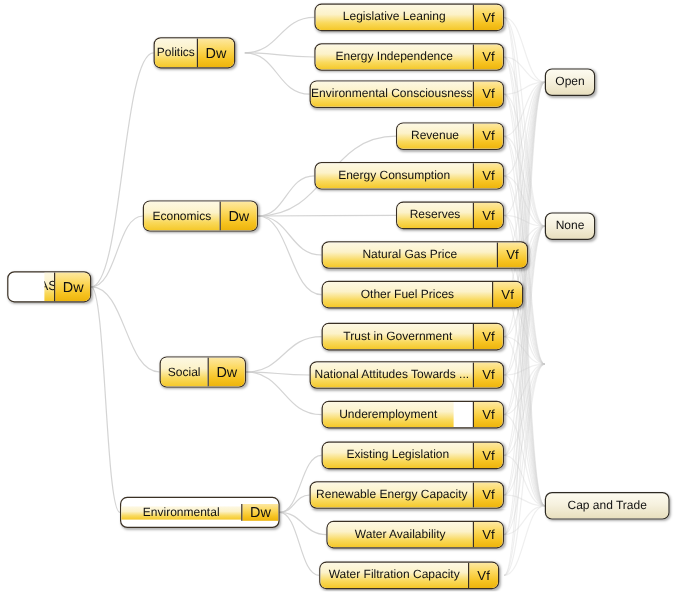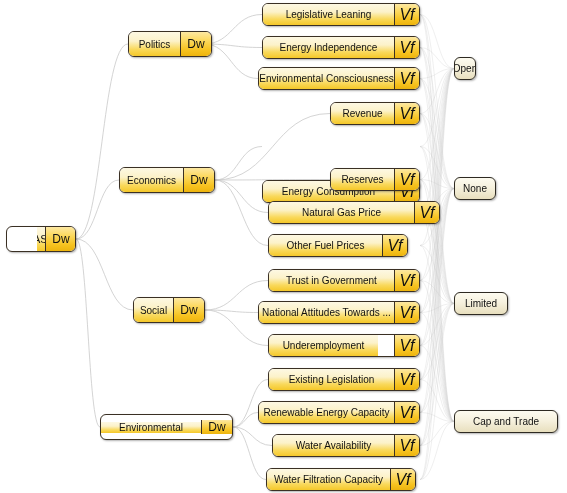--- a/index.html
+++ b/index.html
@@ -49,21 +49,21 @@
   .node.root{height:26px;padding-left:30px;}
   .node.root .lbl{font-size:11px;}
   .node.root .badge{width:30px;font-size:12px;}
 
   .node.branch{height:26px;}
   .node.branch .lbl{font-size:10px;}
   .node.branch .badge{width:30px;font-size:12px;}
 
   .node.leaf{height:23px;}
   .node.leaf .lbl{font-size:10px;}
-  .node.leaf .badge{width:24px;font-size:16px;font-style:italic;}
+  .node.leaf .badge{width:24px;font-size:11px;}
 
   
   .node.outcome{
     height:23px;
     border:1px solid #2e2a22;
     border-radius:6px;
     background:linear-gradient(to bottom,#fdfbf0 0%,#f6f1de 45%,#e8dfbe 100%);
   }
   .node.outcome .lbl{
     background:transparent;
@@ -153,21 +153,21 @@
       <path d="M 420 445.5 C 437 445.5, 437 421.5, 454 421.5" fill="none" stroke="#c9c9c9" stroke-width="1" opacity="0.3"></path>
       <path d="M 420 479.5 C 437 479.5, 437 68.5, 454 68.5" fill="none" stroke="#c9c9c9" stroke-width="1" opacity="0.3"></path>
       <path d="M 420 479.5 C 437 479.5, 437 188.5, 454 188.5" fill="none" stroke="#c9c9c9" stroke-width="1" opacity="0.3"></path>
       <path d="M 420 479.5 C 437 479.5, 437 303.5, 454 303.5" fill="none" stroke="#c9c9c9" stroke-width="1" opacity="0.3"></path>
       <path d="M 420 479.5 C 437 479.5, 437 421.5, 454 421.5" fill="none" stroke="#c9c9c9" stroke-width="1" opacity="0.3"></path>
     </svg>
 <div class="node root" style="left: 6px; top: 226px; width: 70px;">
       <div class="lbl">TASK</div>
       <div class="badge">Dw</div>
     </div>
-    <div class="node branch" style="left: 128px; top: 31px; width: 84px;">
+    <div class="node branch" style="left: 128px; top: 31px; width: 68px;">
       <div class="lbl">Politics</div>
       <div class="badge">Dw</div>
     </div>
     <div class="node branch" style="left: 119px; top: 167px; width: 96px;">
       <div class="lbl">Economics</div>
       <div class="badge">Dw</div>
     </div>
     <div class="node branch" style="left: 133px; top: 297px; width: 72px;">
       <div class="lbl">Social</div>
       <div class="badge">Dw</div>
@@ -185,33 +185,33 @@
       <div class="badge">Vf</div>
     </div>
     <div class="node leaf" style="left: 258px; top: 67px; width: 162px;">
       <div class="lbl">Environmental Consciousness</div>
       <div class="badge">Vf</div>
     </div>
     <div class="node leaf" style="left: 330px; top: 102px; width: 90px;">
       <div class="lbl">Revenue</div>
       <div class="badge">Vf</div>
     </div>
-    <div class="node leaf" style="left: 262px; top: 135px; width: 158px; margin-top: 45px;">
+    <div class="node leaf" style="left: 262px; top: 135px; width: 158px;">
       <div class="lbl">Energy Consumption</div>
       <div class="badge">Vf</div>
     </div>
     <div class="node leaf" style="left: 330px; top: 168px; width: 90px;">
       <div class="lbl">Reserves</div>
       <div class="badge">Vf</div>
     </div>
     <div class="node leaf" style="left: 268px; top: 201px; width: 172px;">
       <div class="lbl">Natural Gas Price</div>
       <div class="badge">Vf</div>
     </div>
-    <div class="node leaf" style="left: 268px; top: 234px; width: 140px;">
+    <div class="node leaf" style="left: 268px; top: 234px; width: 168px;">
       <div class="lbl">Other Fuel Prices</div>
       <div class="badge">Vf</div>
     </div>
     <div class="node leaf" style="left: 268px; top: 269px; width: 152px;">
       <div class="lbl">Trust in Government</div>
       <div class="badge">Vf</div>
     </div>
     <div class="node leaf" style="left: 258px; top: 301px; width: 162px;">
       <div class="lbl">National Attitudes Towards ...</div>
       <div class="badge">Vf</div>
@@ -229,25 +229,22 @@
       <div class="badge">Vf</div>
     </div>
     <div class="node leaf" style="left: 272px; top: 434px; width: 148px;">
       <div class="lbl">Water Availability</div>
       <div class="badge">Vf</div>
     </div>
     <div class="node leaf" style="left: 266px; top: 468px; width: 150px;">
       <div class="lbl">Water Filtration Capacity</div>
       <div class="badge">Vf</div>
     </div>
-    <div class="node outcome" style="left: 454px; top: 57px; width: 22px;">
+    <div class="node outcome" style="left: 454px; top: 57px; width: 42px;">
       <div class="lbl">Open</div>
     </div>
     <div class="node outcome" style="left: 454px; top: 177px; width: 42px;">
       <div class="lbl">None</div>
     </div>
-    <div class="node outcome" style="left: 454px; top: 292px; width: 54px;">
-      <div class="lbl">Limited</div>
-    </div>
     <div class="node outcome" style="left: 454px; top: 410px; width: 104px;">
       <div class="lbl">Cap and Trade</div>
     </div>
   </div>
 
 </body></html>

